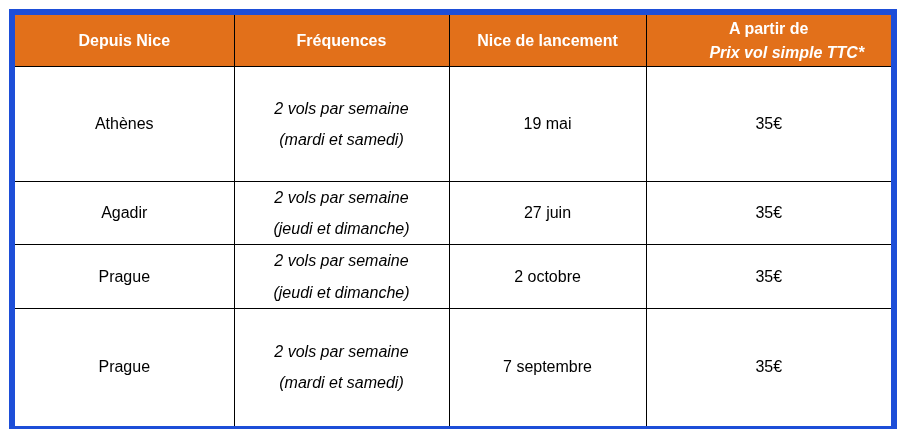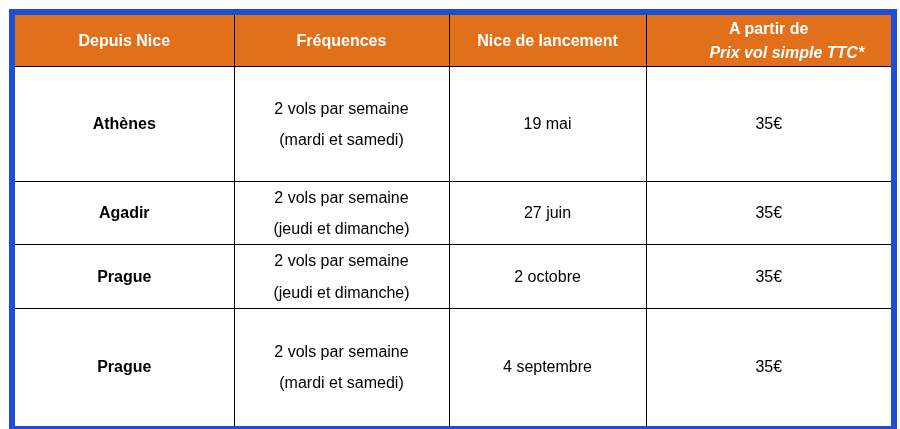--- a/index.html
+++ b/index.html
@@ -39,24 +39,25 @@
     display: block;
   }
   th .italic {
     font-style: italic;
     padding-left: 36px;
   }
   td {
     font-size: 16px;
   }
   td.dest {
-    font-weight: bold;
+    font-weight: normal;
   }
   td.freq .line {
     line-height: 1.95;
+    font-style: italic;
   }
   tr.r-tall-1 td { height: 114px; }
   tr.r-short-1 td { height: 60px; }
   tr.r-short-2 td { height: 60px; }
   tr.r-tall-2 td { height: 117px; }
   col.c-dest  { width: 222px; }
   col.c-freq  { width: 215px; }
   col.c-date  { width: 197px; }
   col.c-price { width: 248px; }
 </style>
@@ -109,18 +110,18 @@
         </td>
         <td class="date">2 octobre</td>
         <td class="price">35€</td>
       </tr>
       <tr class="r-tall-2">
         <td class="dest">Prague</td>
         <td class="freq">
           <span class="line">2 vols par semaine</span>
           <span class="line">(mardi et samedi)</span>
         </td>
-        <td class="date">4 septembre</td>
+        <td class="date">7 septembre</td>
         <td class="price">35€</td>
       </tr>
     </tbody>
   </table>
 </div>
 
 </body></html>

